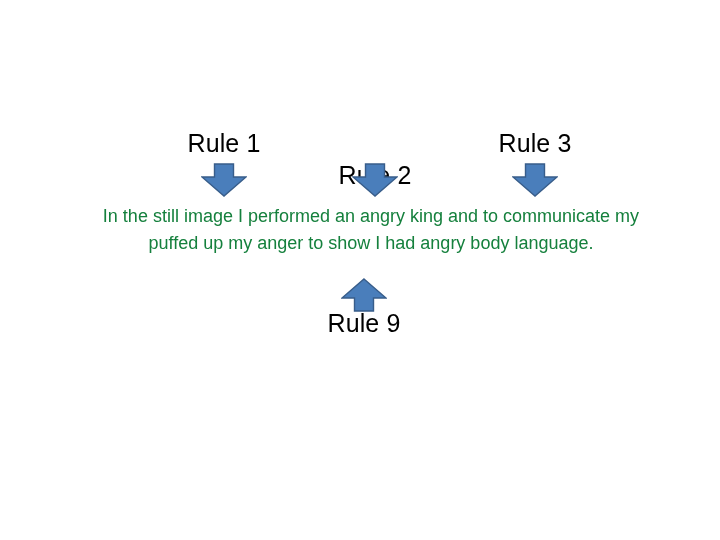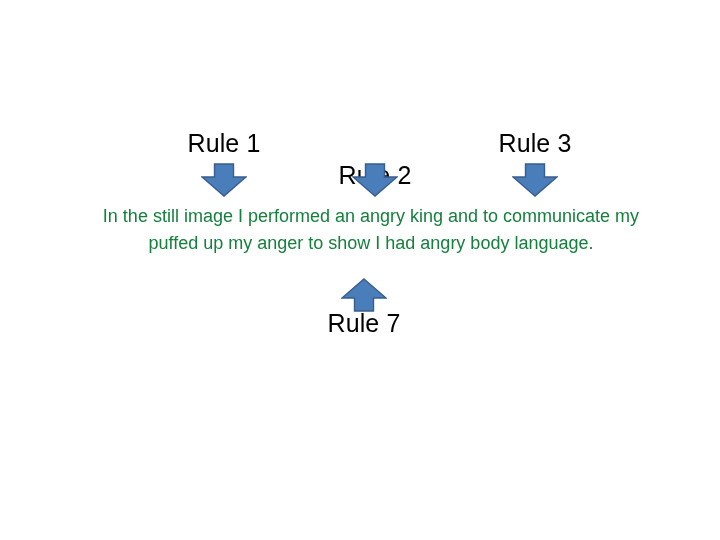--- a/index.html
+++ b/index.html
@@ -92,15 +92,15 @@
   <div class="body-text" style="top:203px;">
     <span class="line">In the still image I performed an angry king and to communicate my</span>
     <span class="line">puffed up my anger to show I had angry body language.</span>
   </div>
 
   <div class="arrow" style="left:364px; top:278px;">
     <svg viewBox="0 0 46 34" preserveAspectRatio="none">
       <polygon points="23,1 45,20 32.5,20 32.5,33 13.5,33 13.5,20 1,20" fill="#4A7EBB" stroke="#385D8A" stroke-width="1.4" stroke-linejoin="miter"></polygon>
     </svg>
   </div>
-  <div class="rule-label" style="left:364px; top:311px;">Rule 7</div>
+  <div class="rule-label" style="left:364px; top:311px;">Rule 9</div>
 
 </div>
 
 </body></html>

